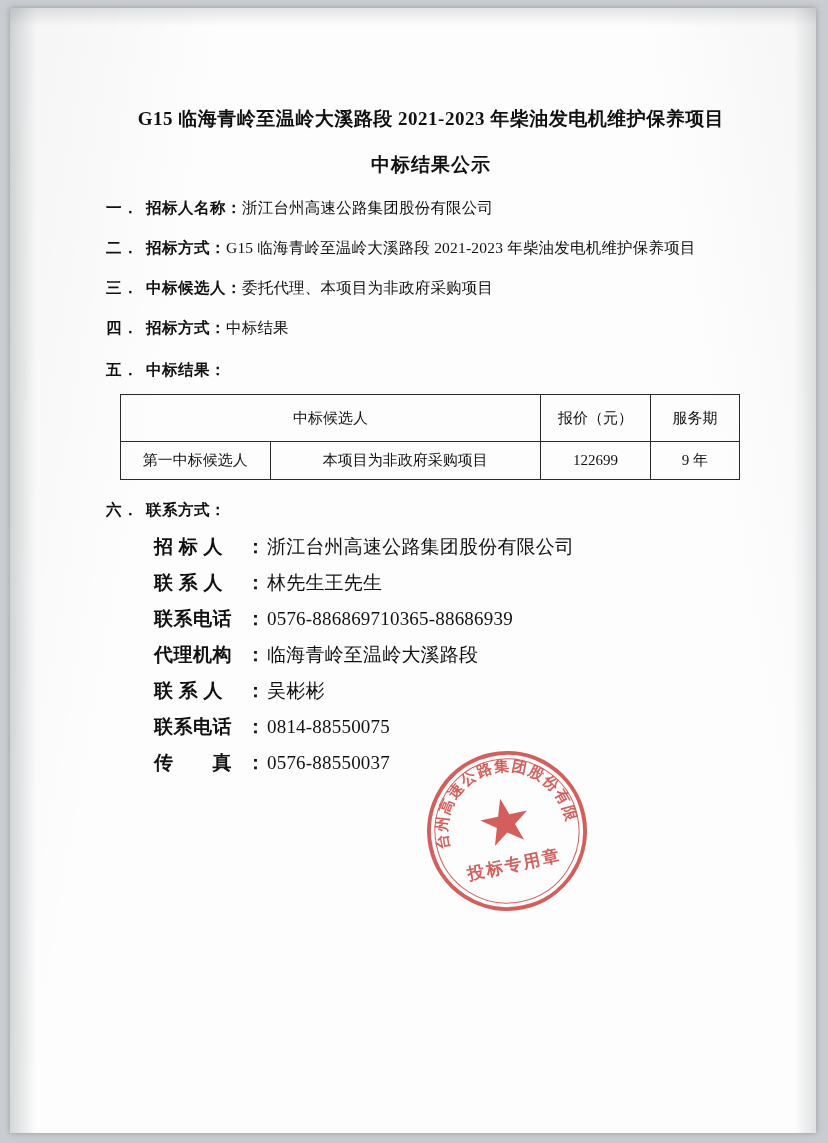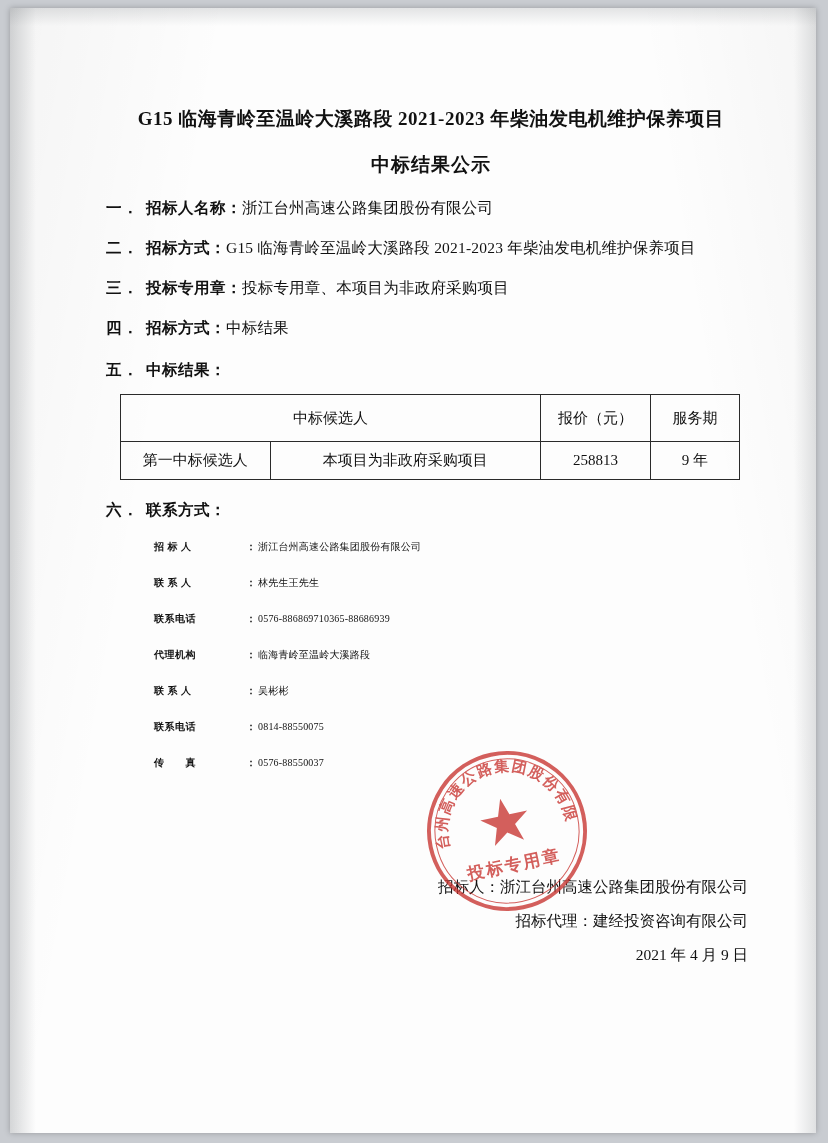--- a/index.html
+++ b/index.html
@@ -98,21 +98,21 @@
   table.result thead td {
     height: 28px;
     border-radius: 16px;
   }
   .col-cand { width: 430px; }
   .col-price { width: 105px; }
   .col-term { width: 85px; }
   .sub-list {
     margin-top: 8px;
     margin-left: 48px;
-    font-size: 10px;
+    font-size: 19px;
     color: #111;
   }
   .sub-row {
     display: flex;
     align-items: baseline;
     margin-top: 14px;
     line-height: 22px;
   }
   .sub-label {
     width: 92px;
@@ -193,22 +193,22 @@
     </div>
 
     <div class="item-row">
       <span class="item-num">二．</span>
       <span class="item-label">招标方式：</span>
       <span class="item-value">G15 临海青岭至温岭大溪路段 2021-2023 年柴油发电机维护保养项目</span>
     </div>
 
     <div class="item-row">
       <span class="item-num">三．</span>
-      <span class="item-label">投标专用章：</span>
-      <span class="item-value">投标专用章、本项目为非政府采购项目</span>
+      <span class="item-label">中标候选人：</span>
+      <span class="item-value">委托代理、本项目为非政府采购项目</span>
     </div>
 
     <div class="item-row">
       <span class="item-num">四．</span>
       <span class="item-label">招标方式：</span>
       <span class="item-value">中标结果</span>
     </div>
 
     <div class="item-row heading">
       <span class="item-num">五．</span>
@@ -220,21 +220,21 @@
         <tr>
           <td class="col-cand" colspan="2">中标候选人</td>
           <td class="col-price">报价（元）</td>
           <td class="col-term">服务期</td>
         </tr>
       </thead>
       <tbody>
         <tr>
           <td style="width:150px">第一中标候选人</td>
           <td style="width:280px">本项目为非政府采购项目</td>
-          <td>258813</td>
+          <td>122699</td>
           <td>9 年</td>
         </tr>
       </tbody>
     </table>
 
     <div class="item-row heading">
       <span class="item-num">六．</span>
       <span class="item-label">联系方式：</span>
     </div>
 
@@ -281,25 +281,20 @@
       </div>
 
       <div class="sub-row">
         <span class="sub-label">传　　真</span>
         <span class="sub-colon">：</span>
         <span class="sub-value">0576-88550037</span>
       </div>
 
     </div>
 
-    <div class="sign-block">
-      <div class="sign-line">招标人：浙江台州高速公路集团股份有限公司</div>
-      <div class="sign-line">招标代理：建经投资咨询有限公司</div>
-      <div class="sign-line">2021 年 4 月 9 日</div>
-    </div>
 
   </div>
 
   <div class="stamp">
     <svg width="170" height="170" viewBox="0 0 170 170">
       <g transform="rotate(-12 85 85)" opacity="0.78">
         <circle cx="85" cy="85" r="78" fill="none" stroke="#c8332f" stroke-width="4"></circle>
         <circle cx="85" cy="85" r="72" fill="none" stroke="#c8332f" stroke-width="1"></circle>
         <path id="sealArc" d="M 85,85 m -60,0 a 60,60 0 1,1 120,0" fill="none"></path>
         <text font-family="'Liberation Serif', serif" font-size="15" fill="#c8332f" font-weight="bold" letter-spacing="1.5">

